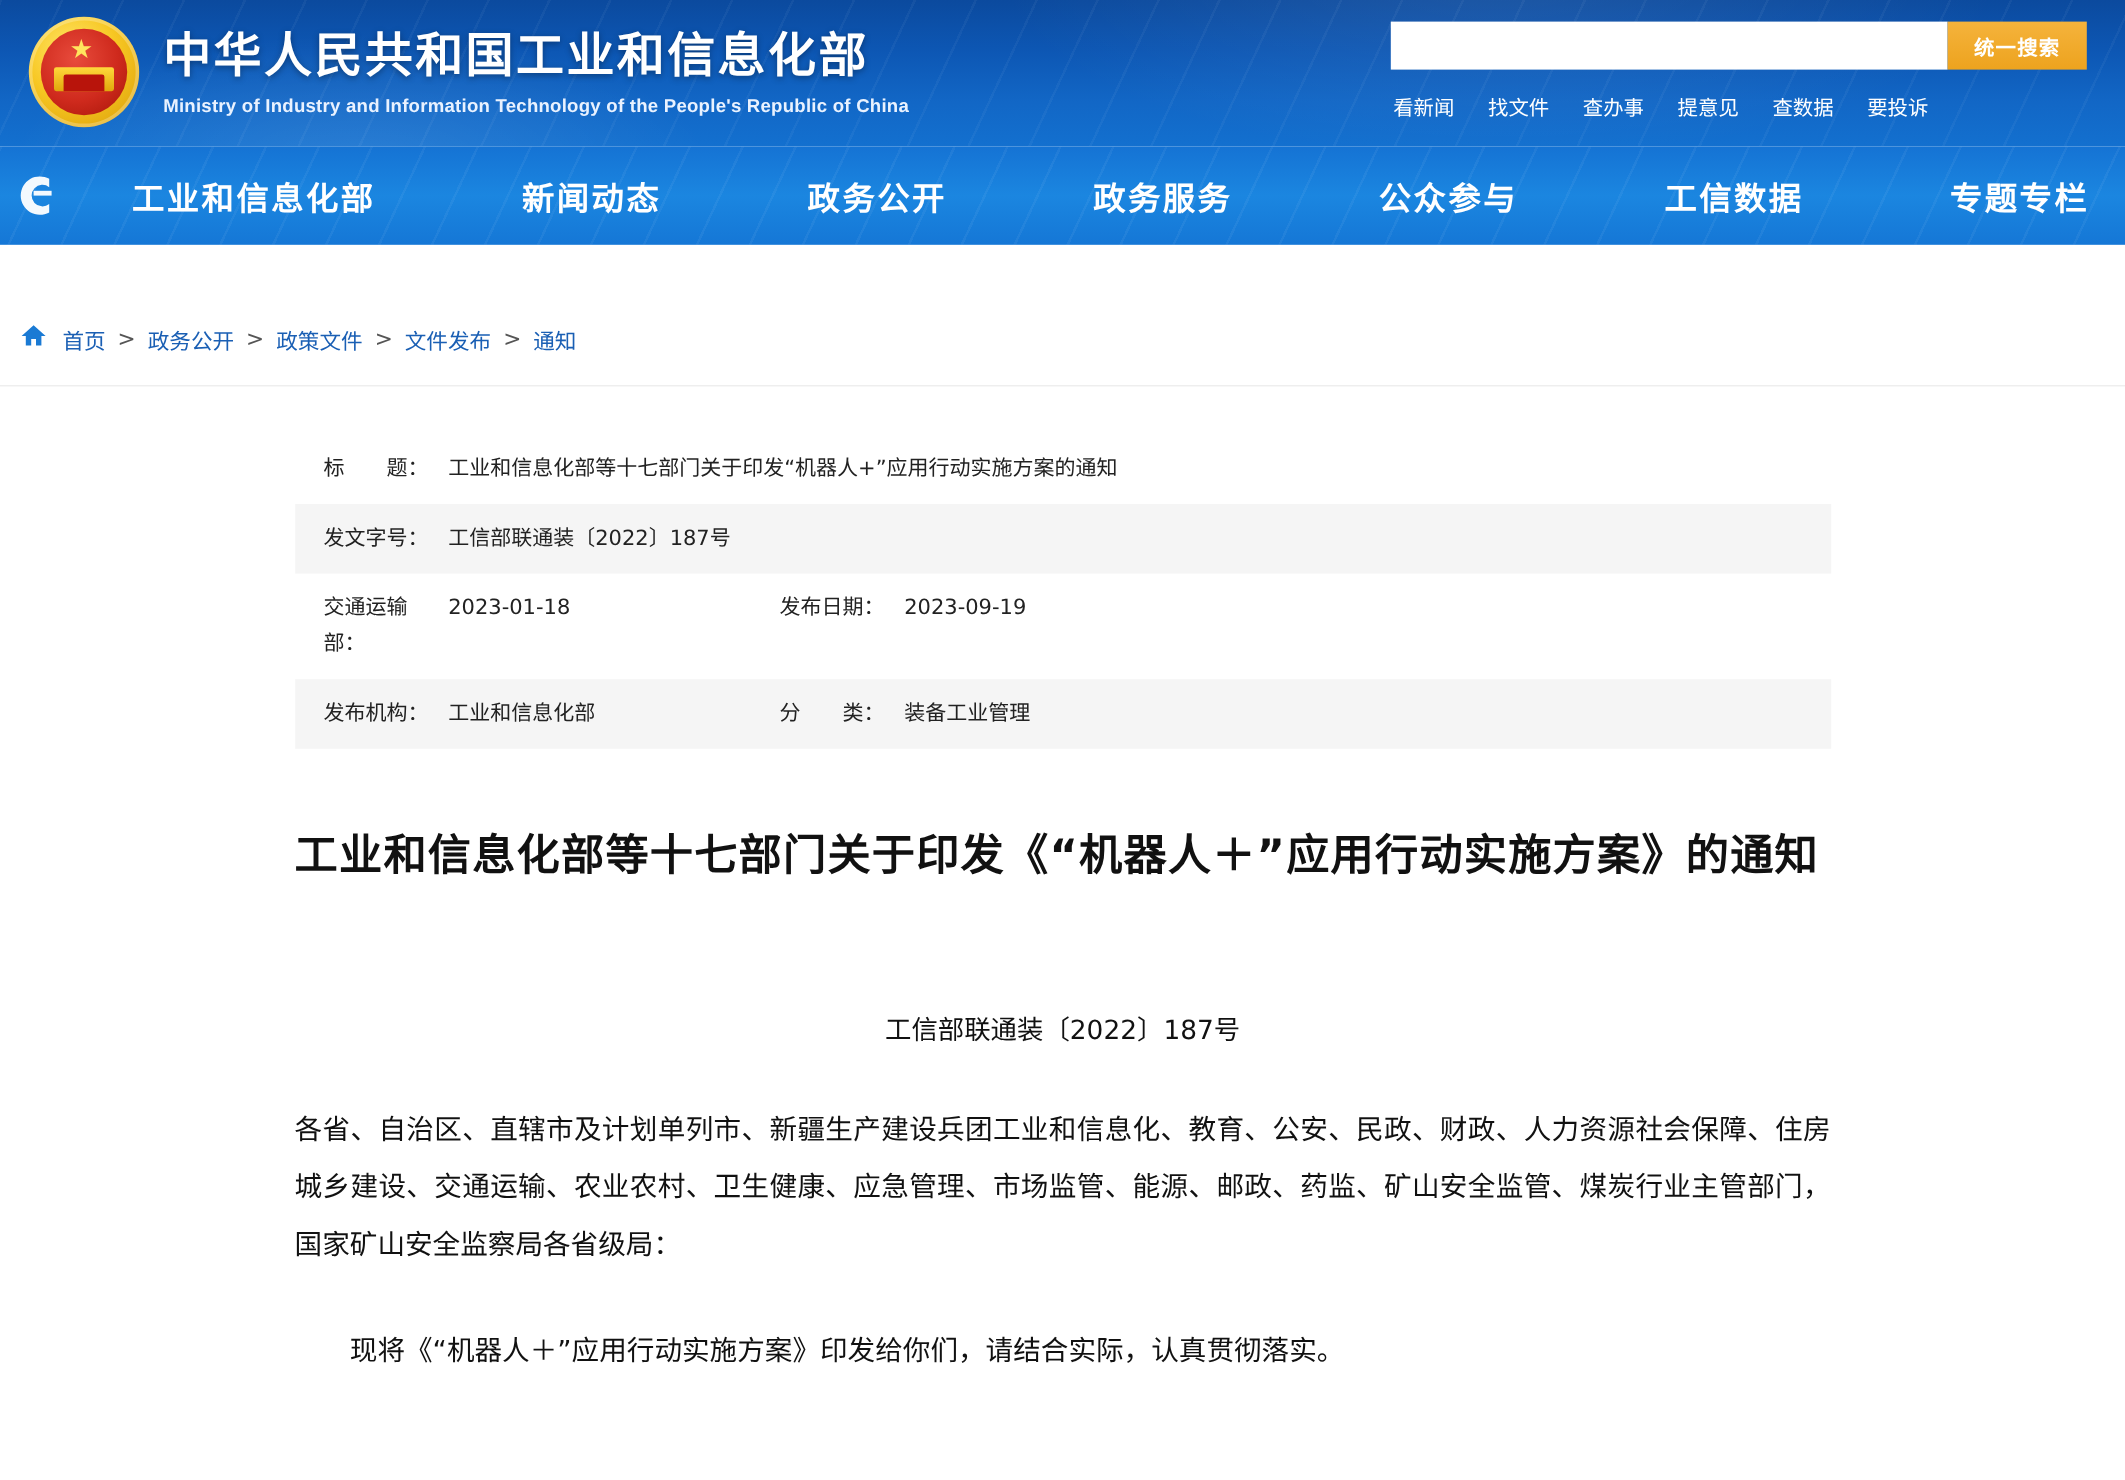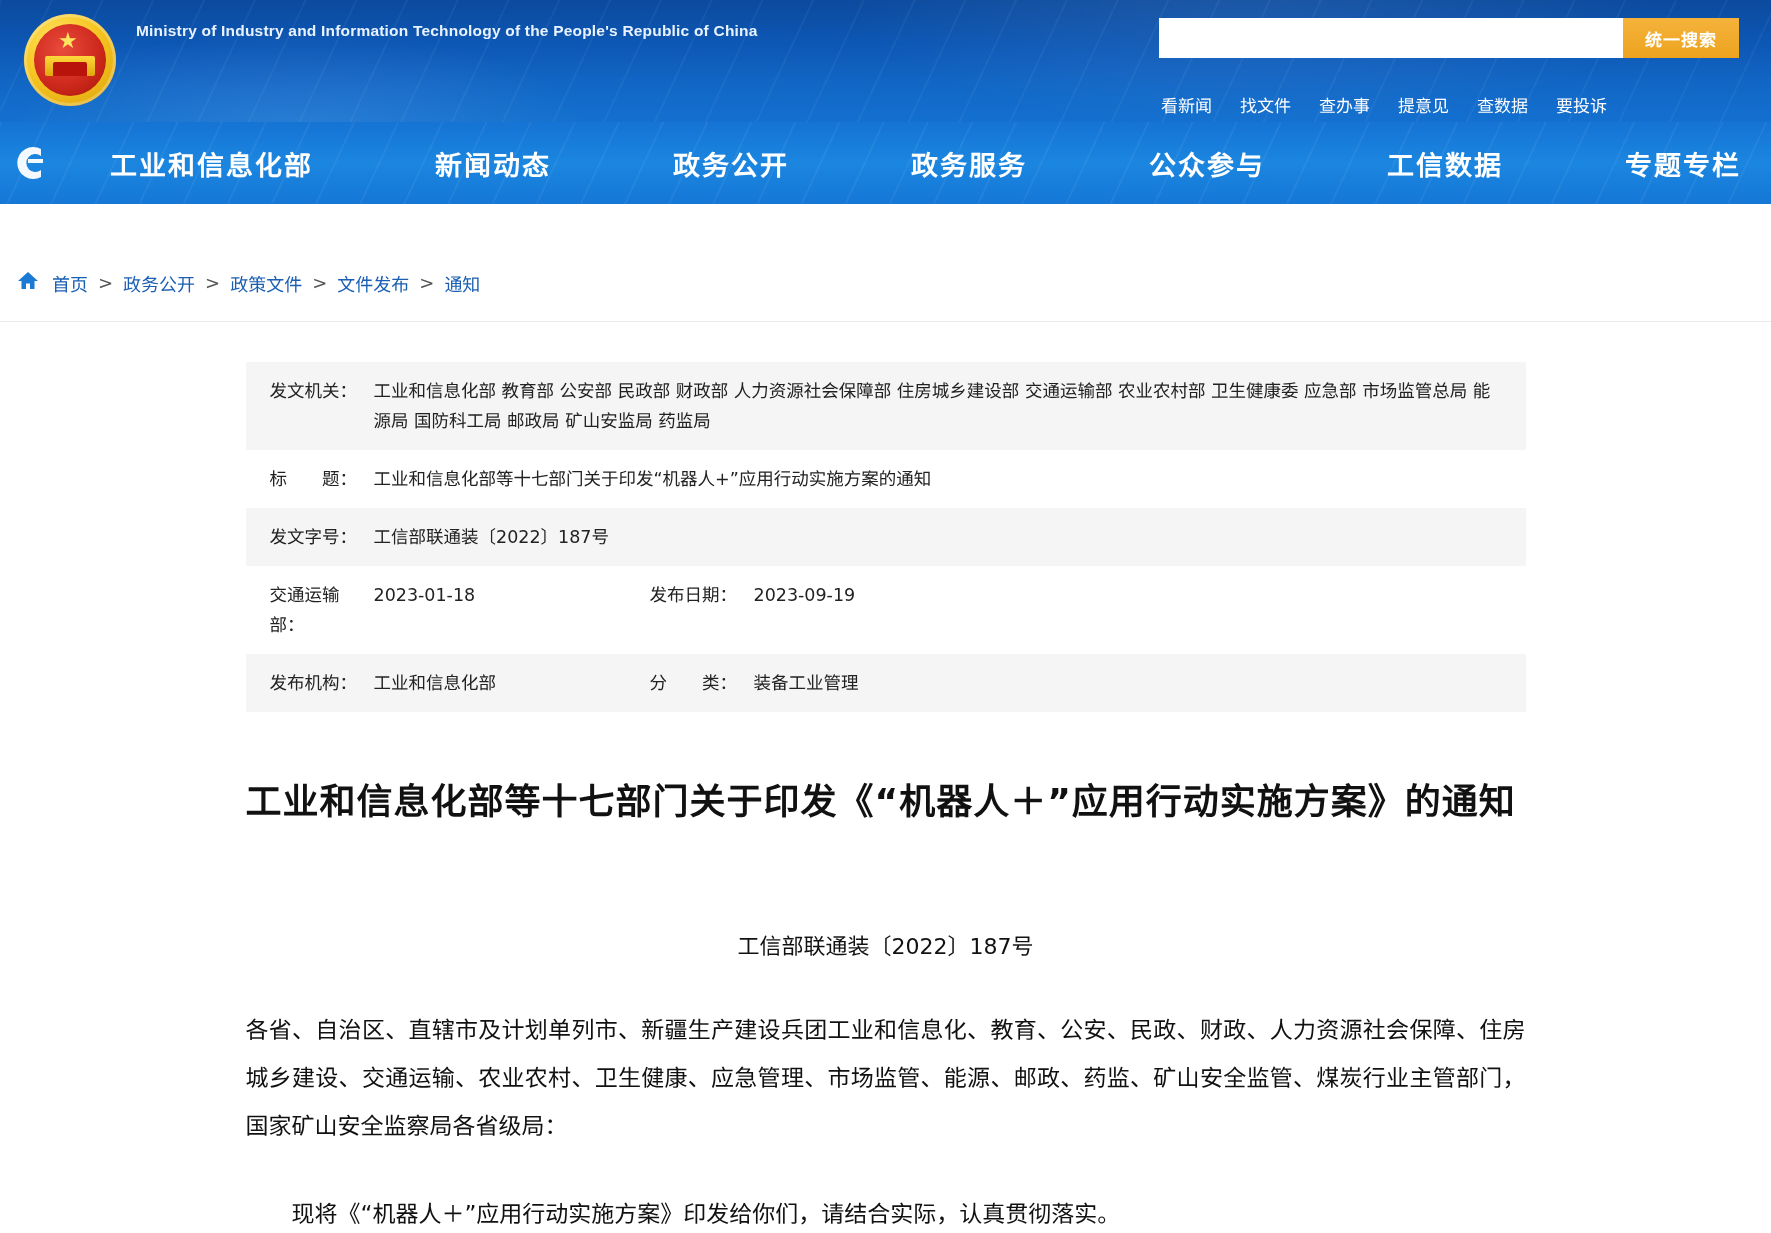--- a/index.html
+++ b/index.html
@@ -84,21 +84,20 @@
     color: #ffffff; font-size: 17px; font-weight: bold; letter-spacing: 1px;
     font-family: "DejaVu Sans", sans-serif;
   }
   .quick-links {
     margin-top: 18px; display: flex; justify-content: flex-start; gap: 28px;
     padding-left: 2px;
   }
   .quick-links a {
     color: #ffffff; font-size: 17px; text-decoration: none; white-space: nowrap;
     font-family: Liberation Mono, monospace;
-    margin-top: 16px;
   }
 
   
   .nav {
     position: relative;
     height: 82px;
     background: linear-gradient(180deg, #1573d4 0%, #1b86e0 50%, #1577d6 100%);
     display: flex; align-items: center;
     overflow: hidden;
   }
@@ -187,20 +186,21 @@
 
   <div class="header">
     <div class="emblem">
       <div class="circle"></div>
       <div class="inner"></div>
       <div class="star">★</div>
       <div class="gate"></div>
     </div>
 
     <div class="title-block">
+      <div class="title-cn">中华人民共和国工业和信息化部</div>
       <div class="title-en">Ministry of Industry and Information Technology of the People's Republic of China</div>
     </div>
 
     <div class="search-area">
       <div class="search-row">
         <input class="search-input" type="text" placeholder="" style="">
         <button class="search-btn">统一搜索</button>
       </div>
       <div class="quick-links">
         <a href="#">看新闻</a>
@@ -245,24 +245,20 @@
     <span class="crumb sep">&gt;</span>
     <a class="crumb" href="#">文件发布</a>
     <span class="crumb sep">&gt;</span>
     <a class="crumb last" href="#">通知</a>
   </div>
 
   <div class="content">
 
     <div class="meta-wrap">
 
-      <div class="meta-row alt">
-        <div class="meta-label">发文机关：</div>
-        <div class="meta-val">工业和信息化部 教育部 公安部 民政部 财政部 人力资源社会保障部 住房城乡建设部 交通运输部 农业农村部 卫生健康委 应急部 市场监管总局 能源局 国防科工局 邮政局 矿山安监局 药监局</div>
-      </div>
 
       <div class="meta-row">
         <div class="meta-label">标　　题：</div>
         <div class="meta-val">工业和信息化部等十七部门关于印发“机器人+”应用行动实施方案的通知</div>
       </div>
 
       <div class="meta-row alt">
         <div class="meta-label">发文字号：</div>
         <div class="meta-val">工信部联通装〔2022〕187号</div>
       </div>

